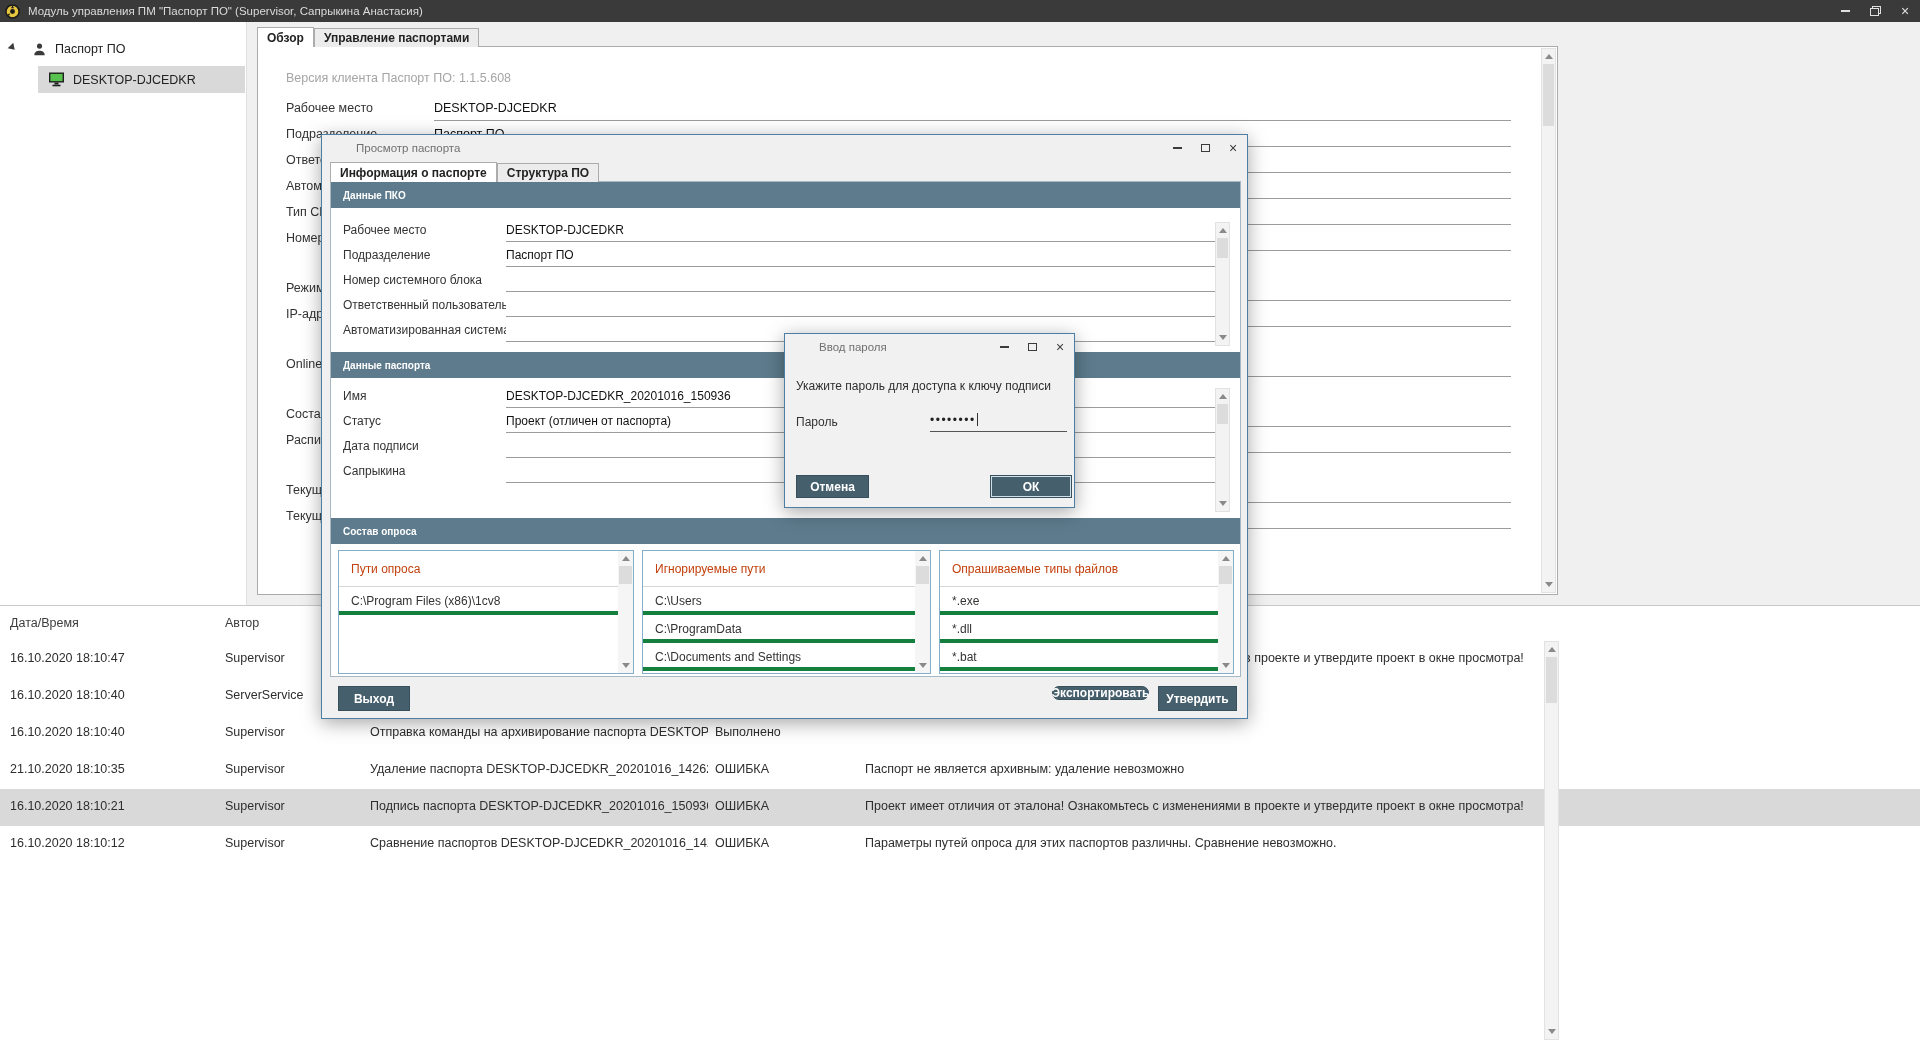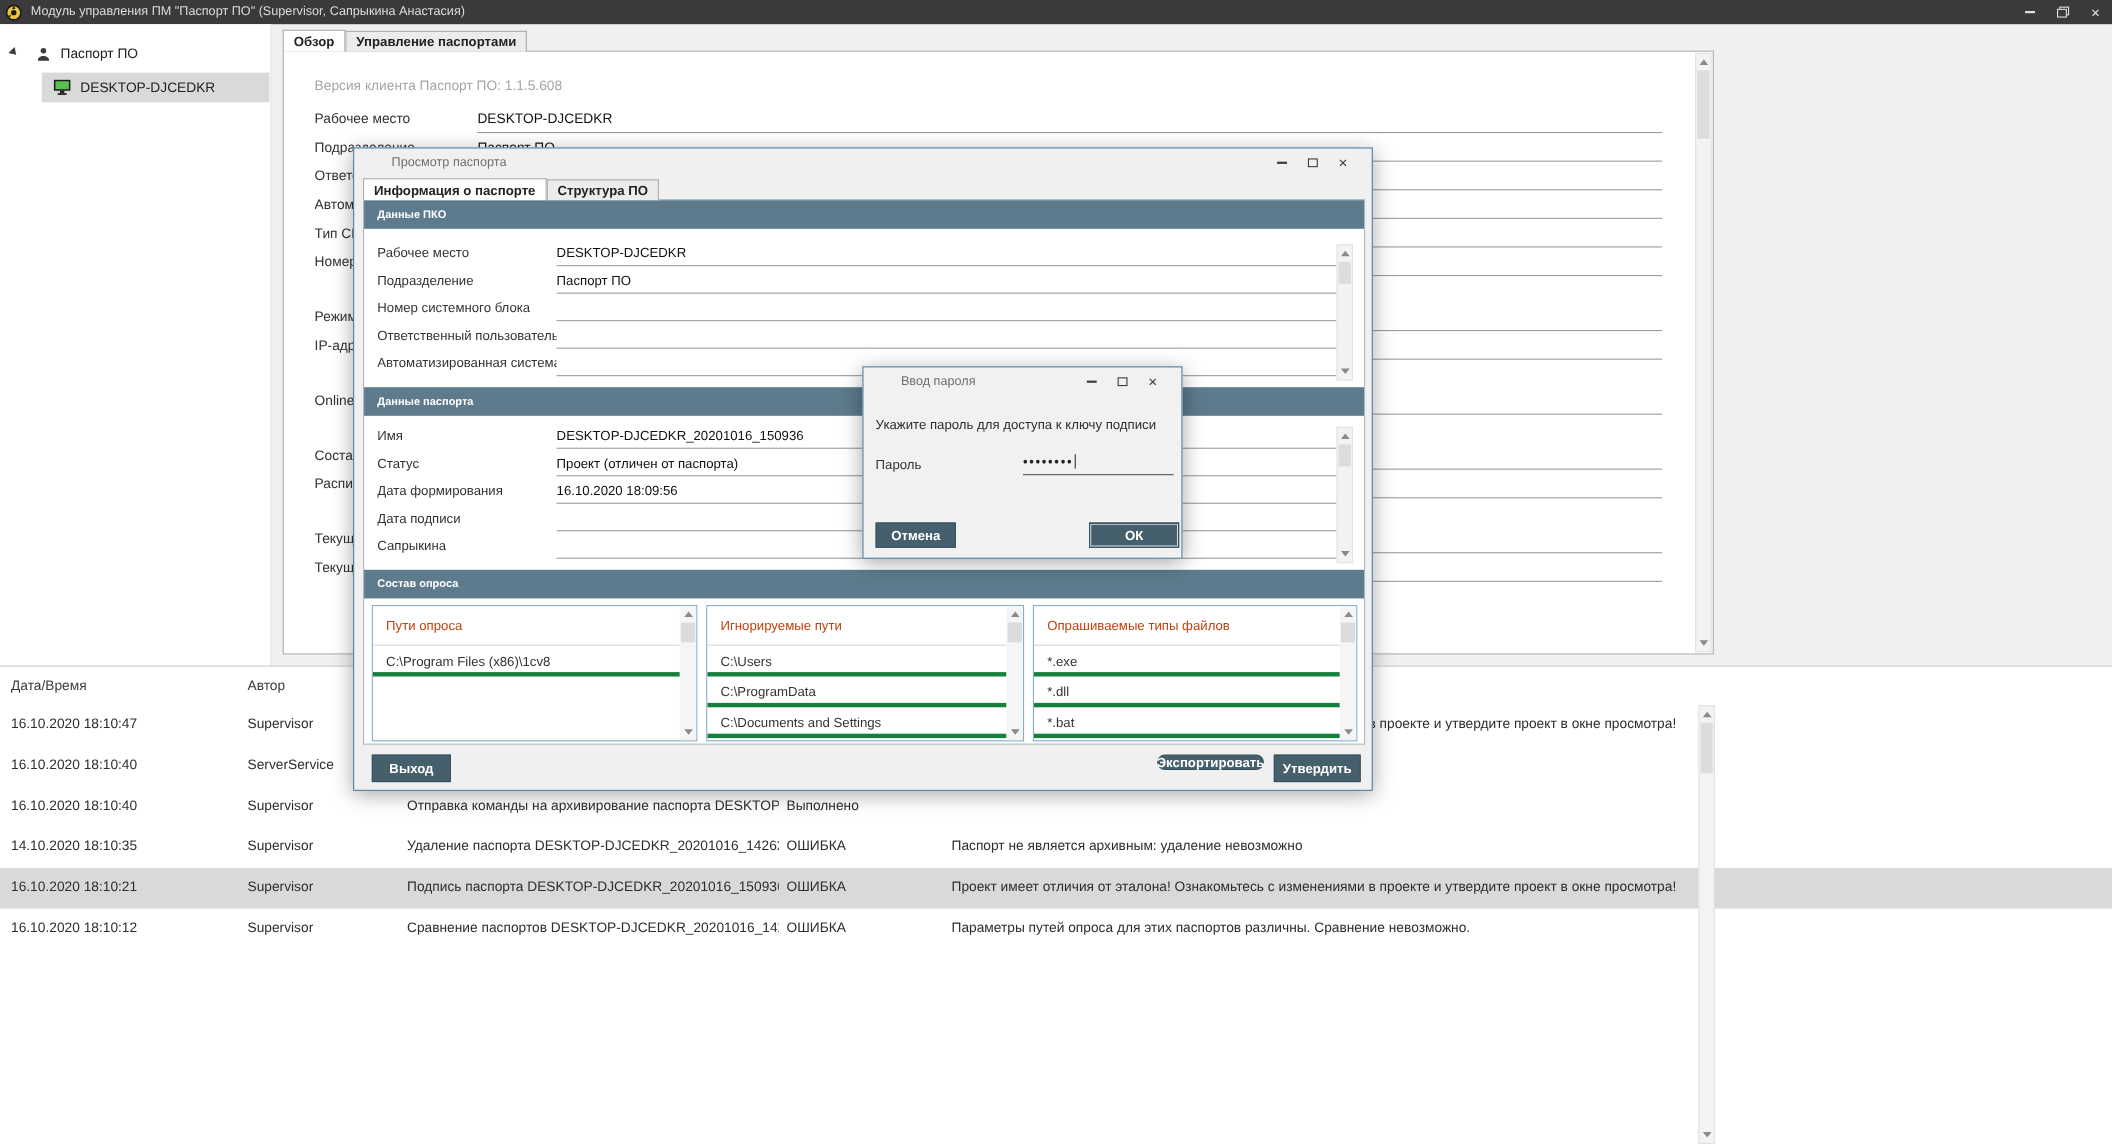--- a/index.html
+++ b/index.html
@@ -68,21 +68,21 @@
   .lrow.hl { background:#d9d9d9; }
   .lc { position:absolute; top:10px; white-space:nowrap; overflow:hidden; font-size:12.5px; color:#2e2e2e; }
   .lc-date { left:10px; width:205px; }
   .lc-author { left:225px; width:138px; }
   .lc-action { left:370px; width:338px; }
   .lc-status { left:715px; width:142px; }
   .lc-message { left:865px; width:679px; }
 
   
   .dialog { position:absolute; background:#f0f0f0; border:1px solid #4d7ea3; box-shadow:0 4px 18px rgba(0,0,0,.35); }
-  .dtitle { position:absolute; top:0; left:0; right:12px; height:26px; display:flex; align-items:center; }
+  .dtitle { position:absolute; top:0; left:0; right:0; height:26px; display:flex; align-items:center; }
   .dtitle .dtext { margin-left:34px; font-size:11.5px; color:#707070; white-space:nowrap; }
   .dtitle .win-controls { height:26px; }
   .dtitle .wc { width:28px; color:#3c3c3c; }
   .dbtn { position:absolute; background:#455f6d; border:1px solid #37505c; color:#fff; font-size:12px; font-weight:bold; display:flex; align-items:center; justify-content:center; cursor:default; }
 
   
   #pdlg { left:321px; top:134px; width:927px; height:585px; z-index:10; }
   #pdlg-tabs { position:absolute; left:8px; top:27px; height:20px; z-index:3; }
   #pdlg-panel { position:absolute; left:8px; top:46px; width:911px; height:496px; background:#fff; border:1px solid #a5b8c4; z-index:2; }
   .sec-header { position:absolute; left:0; right:0; height:26px; background:#5d7b8c; color:#fff; font-weight:bold; font-size:10px; display:flex; align-items:center; padding-left:12px; }
@@ -249,21 +249,21 @@
         <div class="lc lc-message"></div>
       </div>
         <div class="lrow">
         <div class="lc lc-date">16.10.2020 18:10:40</div>
         <div class="lc lc-author">Supervisor</div>
         <div class="lc lc-action">Отправка команды на архивирование  паспорта DESKTOP-DJCEDK</div>
         <div class="lc lc-status">Выполнено</div>
         <div class="lc lc-message"></div>
       </div>
         <div class="lrow">
-        <div class="lc lc-date">14.10.2020 18:10:35</div>
+        <div class="lc lc-date">21.10.2020 18:10:35</div>
         <div class="lc lc-author">Supervisor</div>
         <div class="lc lc-action">Удаление паспорта DESKTOP-DJCEDKR_20201016_142625</div>
         <div class="lc lc-status">ОШИБКА</div>
         <div class="lc lc-message">Паспорт не является архивным: удаление невозможно</div>
       </div>
         <div class="lrow hl">
         <div class="lc lc-date">16.10.2020 18:10:21</div>
         <div class="lc lc-author">Supervisor</div>
         <div class="lc lc-action">Подпись паспорта DESKTOP-DJCEDKR_20201016_150936</div>
         <div class="lc lc-status">ОШИБКА</div>
@@ -346,24 +346,20 @@
       <div id="sec2" class="sec-header">Данные паспорта</div>
       <div id="pass-fields">
 
       <div class="drow">
           <div class="dlabel">Имя</div>
           <div class="dvalue">DESKTOP-DJCEDKR_20201016_150936</div>
         </div>
           <div class="drow">
           <div class="dlabel">Статус</div>
           <div class="dvalue">Проект (отличен от паспорта)</div>
-        </div>
-          <div class="drow">
-          <div class="dlabel">Дата формирования</div>
-          <div class="dvalue">16.10.2020 18:09:56</div>
         </div>
           <div class="drow">
           <div class="dlabel">Дата подписи</div>
           <div class="dvalue"></div>
         </div>
           <div class="drow">
           <div class="dlabel">Сапрыкина</div>
           <div class="dvalue"></div>
         </div>
         </div>

